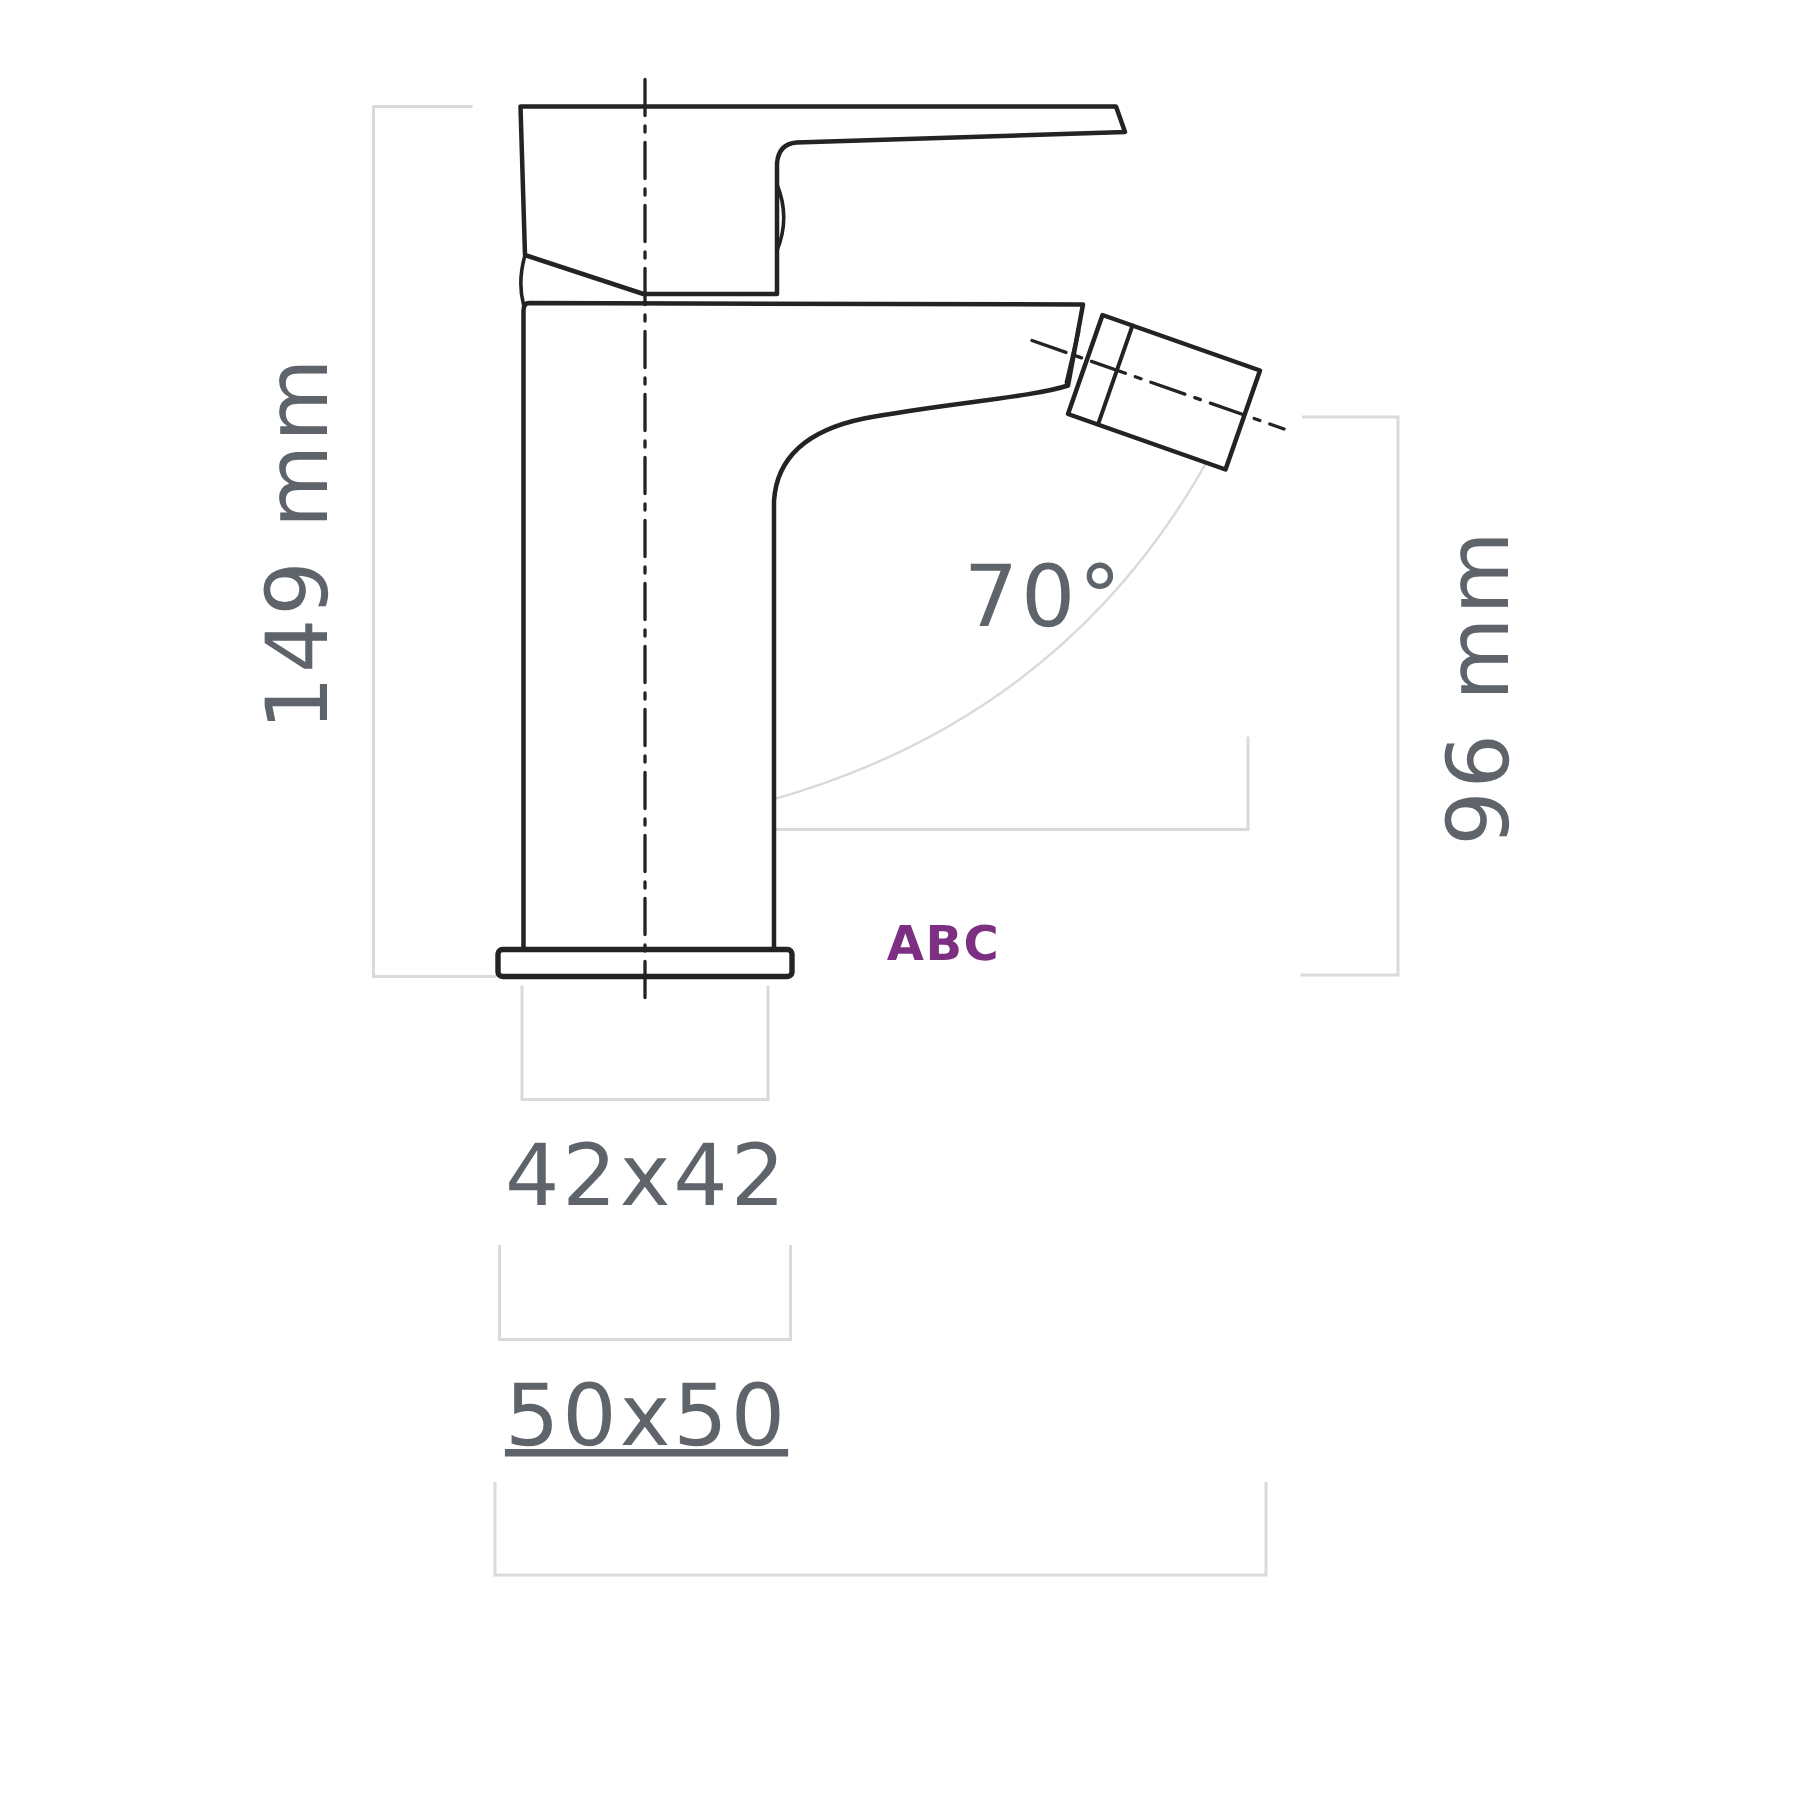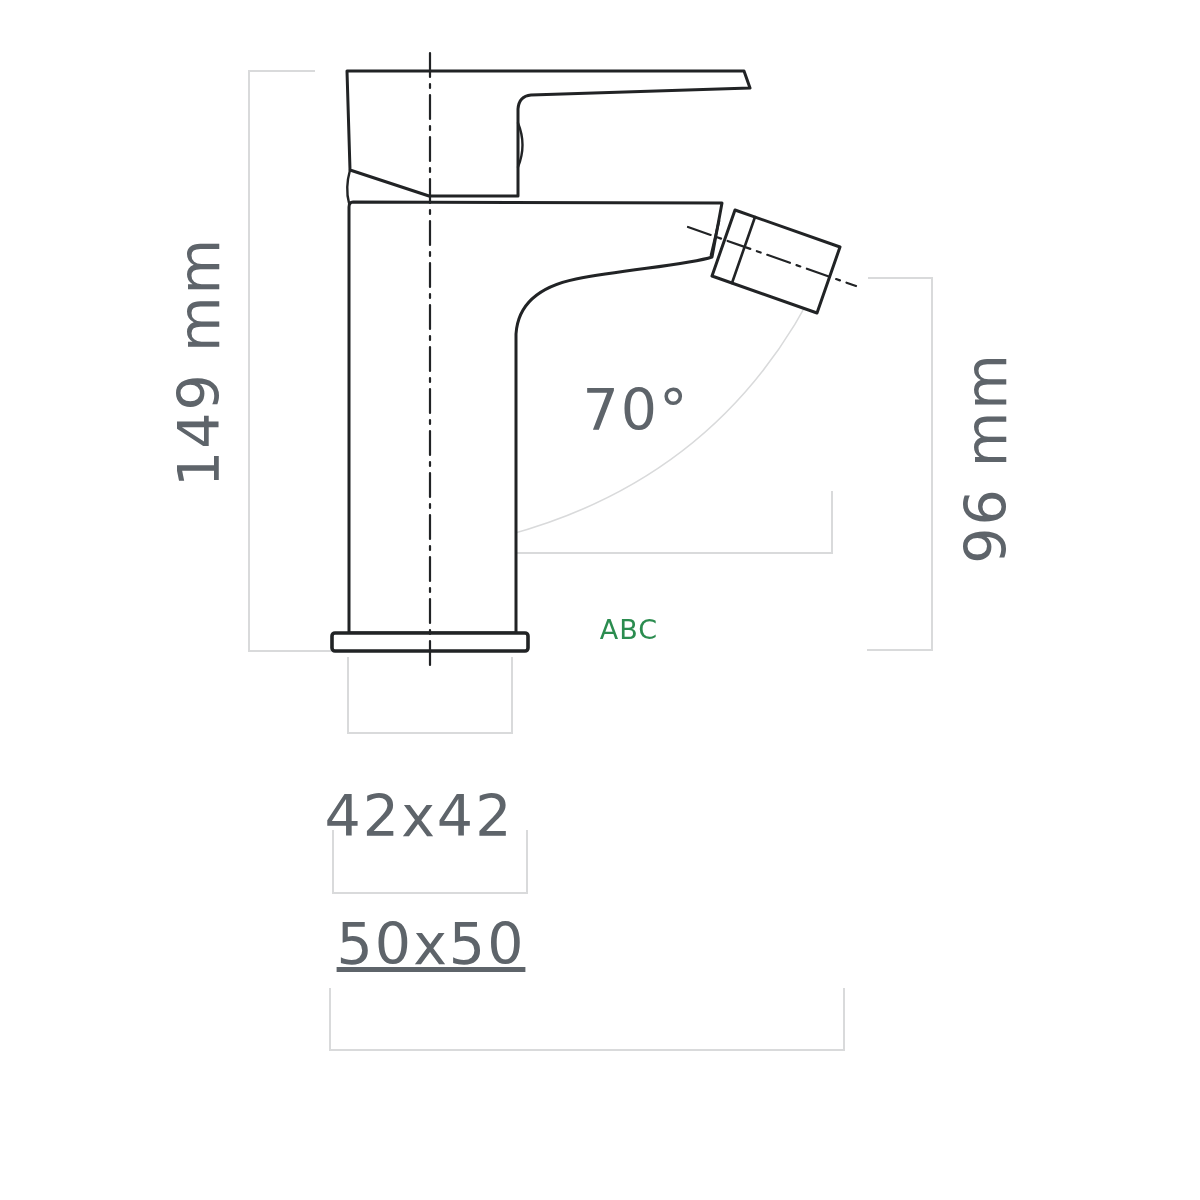--- a/index.html
+++ b/index.html
@@ -19,23 +19,23 @@
     font-size:57px;
     letter-spacing:2px;
     font-weight:400;
     transform:translate(-50%,-50%);
     pointer-events:none;
   }
   .dim-label.vertical{transform:translate(-50%,-50%) rotate(-90deg);}
   .watermark{
     position:absolute;
     transform:translate(-50%,-50%);
-    color:#15803d;
-    font-size:27px;
-    font-weight:normal;
+    color:#701a75;
+    font-size:32px;
+    font-weight:bold;
     letter-spacing:1px;
     opacity:.9;
   }
 </style>
 </head>
 <body>
 
 <div id="stage">
 
   <svg width="1200" height="1200" viewBox="0 0 1200 1200">
@@ -77,25 +77,25 @@
 
       <rect x="332" y="633" width="196" height="18" rx="3" stroke-width="3.6"></rect>
 
       <path d="M 430 53 L 430 668" fill="none" stroke-width="2.2" stroke-dasharray="24 7 4 7"></path>
       <path d="M 688 227 L 856 286" fill="none" stroke-width="2.2" stroke-dasharray="24 7 4 7"></path>
     </g>
   </svg>
 
   <div class="dim-label vertical" style="left:199px;top:362px;">149 mm</div>
 
-  <div class="dim-label" style="left:636px;top:398px;margin-top:12px;">70°</div>
+  <div class="dim-label" style="left:696px;top:398px;">70°</div>
 
   <div class="dim-label vertical" style="left:986px;top:458px;">96 mm</div>
 
 
-  <div class="dim-label" style="left:419px;top:784px;margin-top:32px;">42x42</div>
+  <div class="dim-label" style="left:431px;top:784px;">42x42</div>
 
   <div class="dim-label" style="left:431px;top:944px;text-decoration:underline;">50x50</div>
 
 
   <div class="watermark" style="left:629px;top:629px;">ABC</div>
 
 </div>
 
 </body></html>

